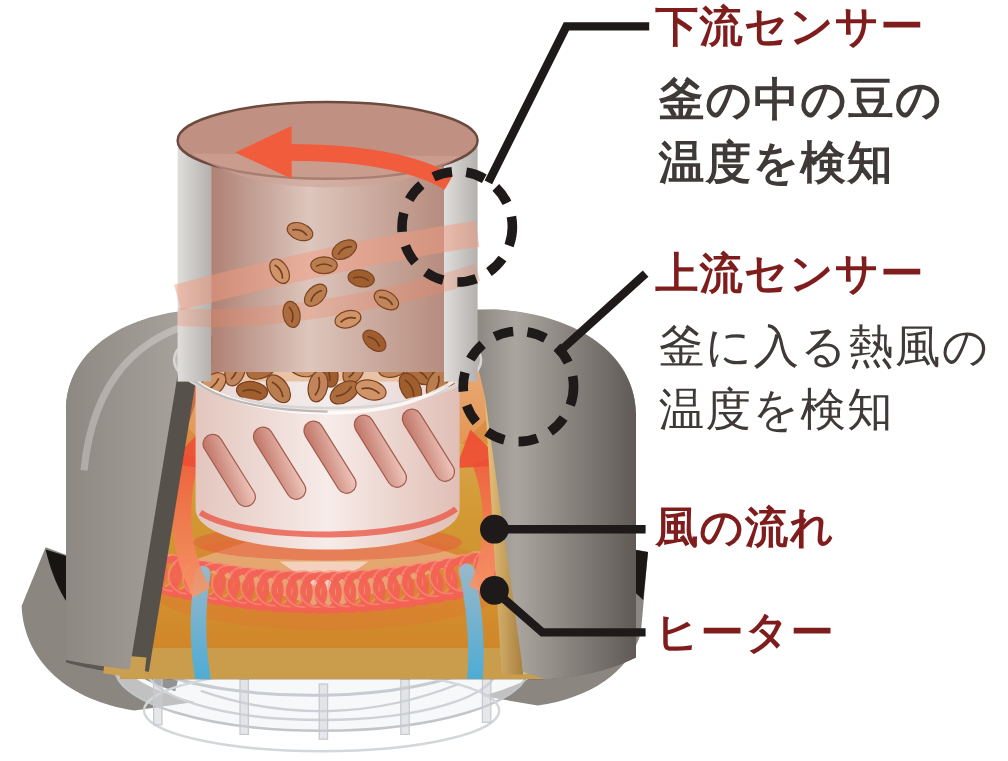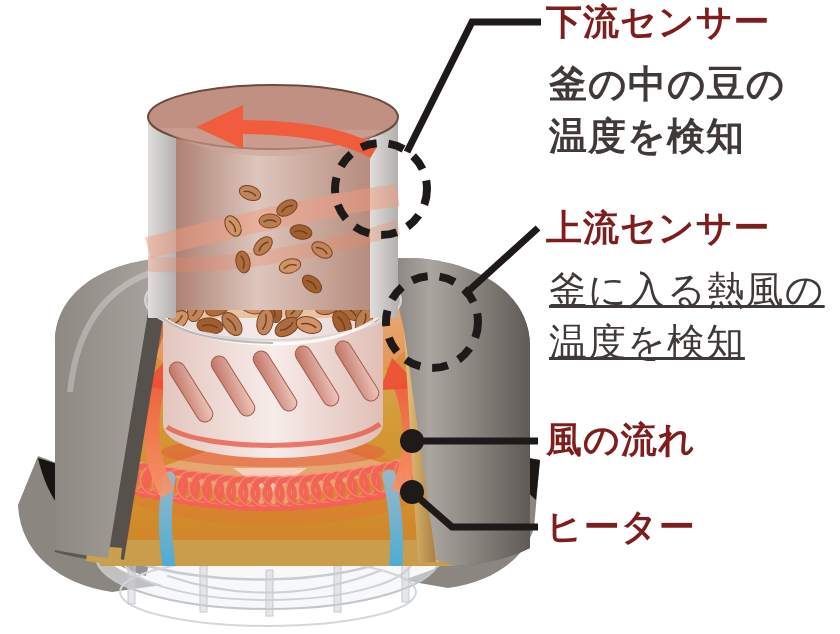--- a/index.html
+++ b/index.html
@@ -469,21 +469,21 @@
     </g>
   </svg>
 
   <div class="lbl" style="left:546px;top:0px;">下流センサー</div>
   <div class="desc" style="left:549px;top:58px;font-weight:bold;">
     <div>釜の中の豆の</div>
     <div>温度を検知</div>
   </div>
 
   <div class="lbl" style="left:546px;top:206px;">上流センサー</div>
-  <div class="desc" style="left:549px;top:264px;text-decoration:underline;">
+  <div class="desc" style="left:549px;top:264px;">
     <div>釜に入る熱風の</div>
     <div>温度を検知</div>
   </div>
 
   <div class="lbl" style="left:546px;top:505px;">ヒーター</div>
 
   <div class="lbl" style="left:546px;top:418px;">風の流れ</div>
 </div>
 
 </body></html>

